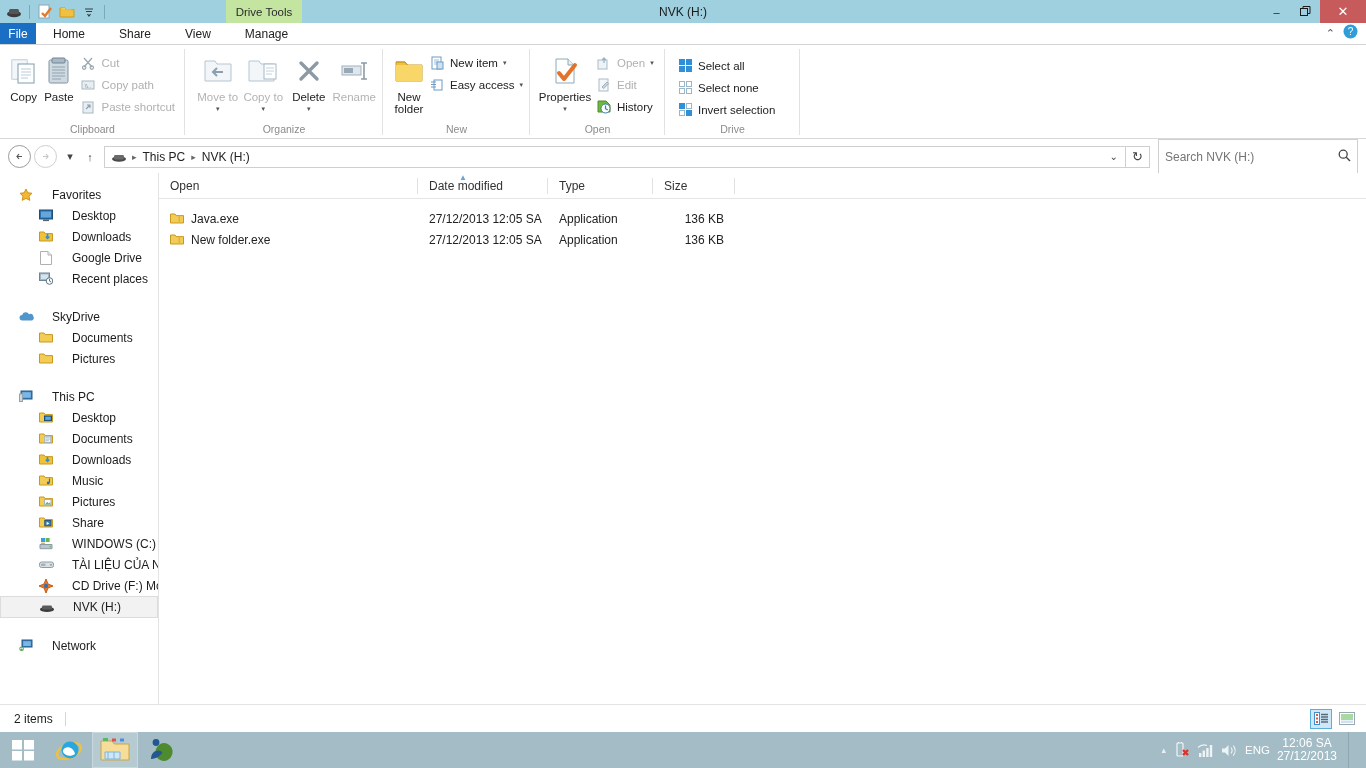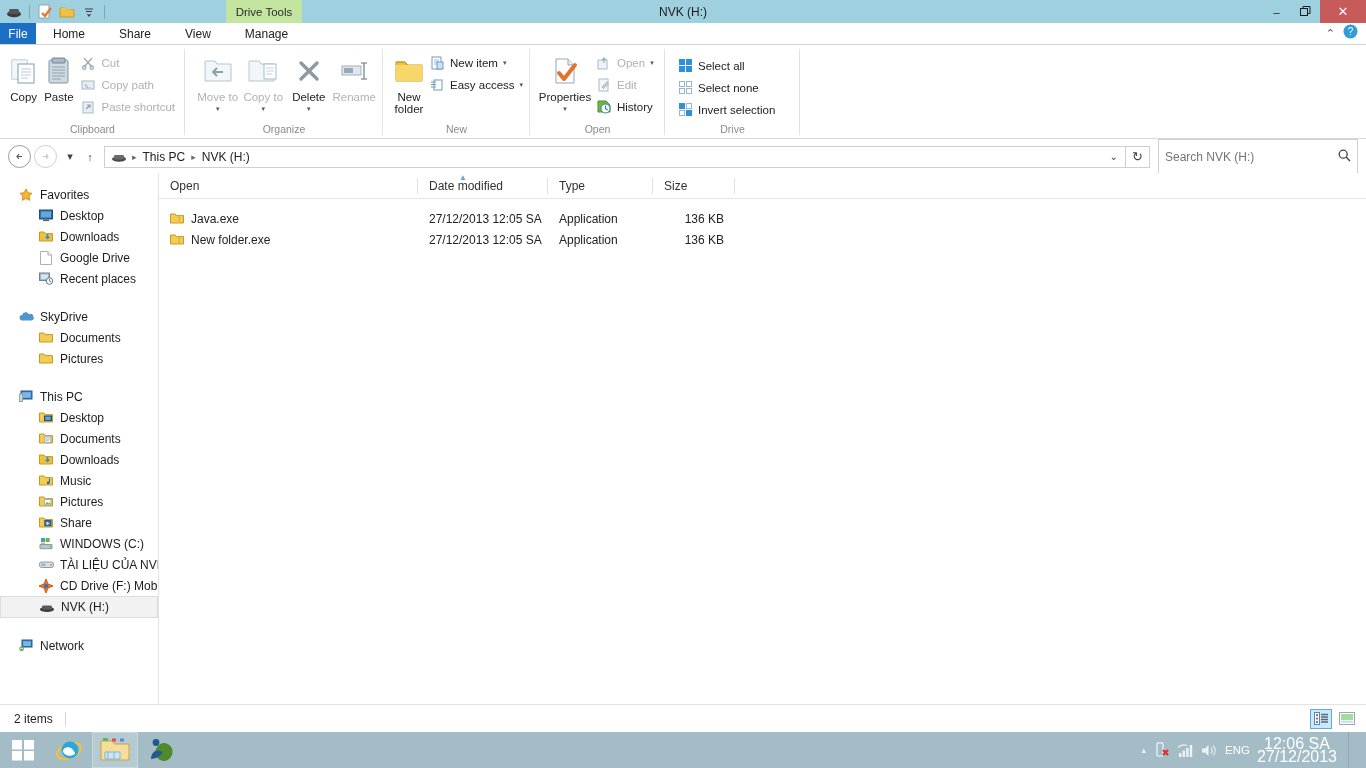--- a/index.html
+++ b/index.html
@@ -117,21 +117,21 @@
     font-family: "Liberation Sans", sans-serif; background: transparent;
   }
 
   
   #main { position: absolute; top: 173px; left: 0; width: 1366px; height: 531px; display: flex; }
   #navpane {
     width: 159px; background: #ffffff; border-right: 1px solid #e3e3e3;
     padding-top: 11px; overflow: hidden;
   }
   .nav-item {
-    display: flex; align-items: center; height: 21px; padding-left: 22px; gap: 6px;
+    display: flex; align-items: center; height: 21px; padding-left: 22px; gap: 18px;
     font-size: 12px; color: #1c1c1c; white-space: nowrap;
   }
   .nav-item.root { padding-left: 18px; font-size: 12px; }
   .nav-item.child { padding-left: 38px; }
   .nav-item.selected { background: #f2f2f2; border: 1px solid #dcdcdc; height: 22px; }
   .nav-gap { height: 17px; }
   .nav-ic { width: 16px; height: 16px; display: flex; align-items: center; justify-content: center; flex: 0 0 16px; }
 
   #filepane { flex: 1; background: #ffffff; position: relative; }
   #colhead { height: 26px; display: flex; align-items: center; border-bottom: 1px solid #e5e5e5; }
@@ -169,21 +169,21 @@
   #taskbar {
     position: absolute; top: 732px; left: 0; width: 1366px; height: 36px;
     background: #a3bcc6; display: flex; align-items: center;
   }
   #startbtn { width: 46px; height: 36px; display: flex; align-items: center; justify-content: center; }
   .tb-item { width: 46px; height: 36px; display: flex; align-items: center; justify-content: center; }
   .tb-item.active { background: #b6cad2; border: 1px solid #c8d8de; }
   #tray { margin-left: auto; display: flex; align-items: center; gap: 7px; padding-right: 8px; height: 36px; }
   .tray-ic { display: flex; align-items: center; justify-content: center; }
   #tray-lang { font-size: 11.5px; color: #fff; }
-  #clock { display: flex; flex-direction: column; align-items: center; font-size: 16px; color: #fff; line-height: 13px; }
+  #clock { display: flex; flex-direction: column; align-items: center; font-size: 12px; color: #fff; line-height: 13px; }
   #showdesk { width: 10px; height: 36px; border-left: 1px solid #8ea8b2; margin-left: 4px; }
 </style>
 </head>
 <body>
 
 <div id="titlebar">
   <div id="qat">
     <div class="qat-icon">
       <svg width="16" height="14" viewBox="0 0 16 14">
           <ellipse cx="8" cy="9" rx="7" ry="3.2" fill="#3c3c3c"></ellipse>

